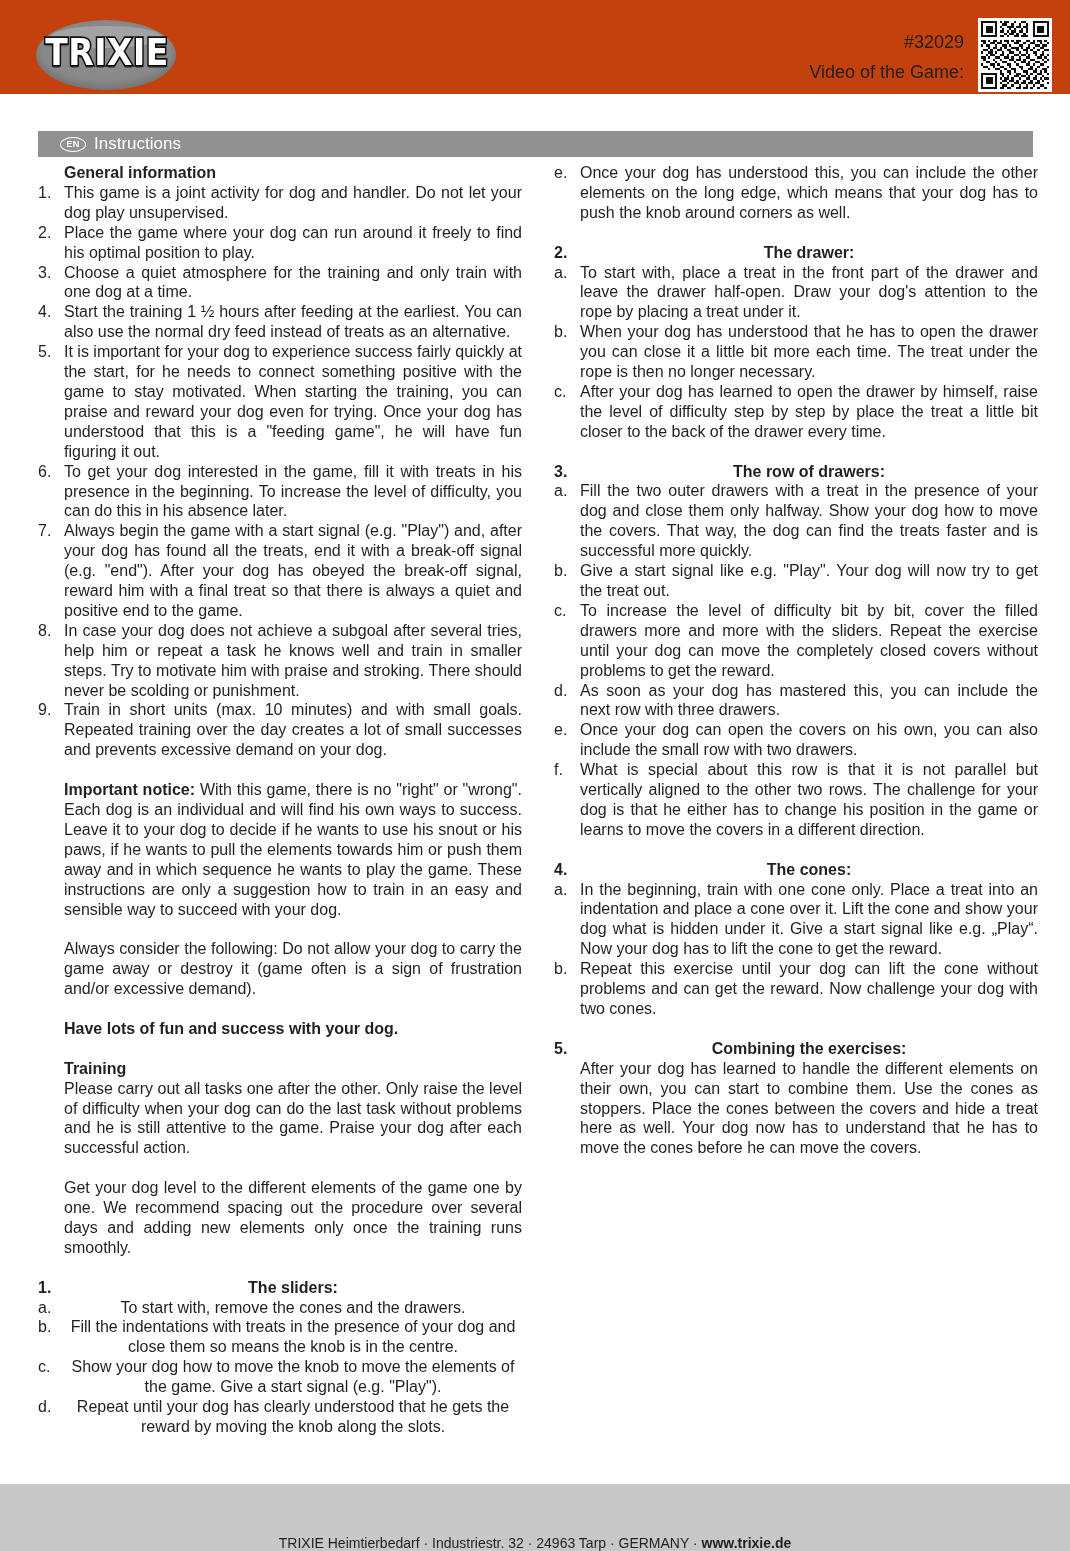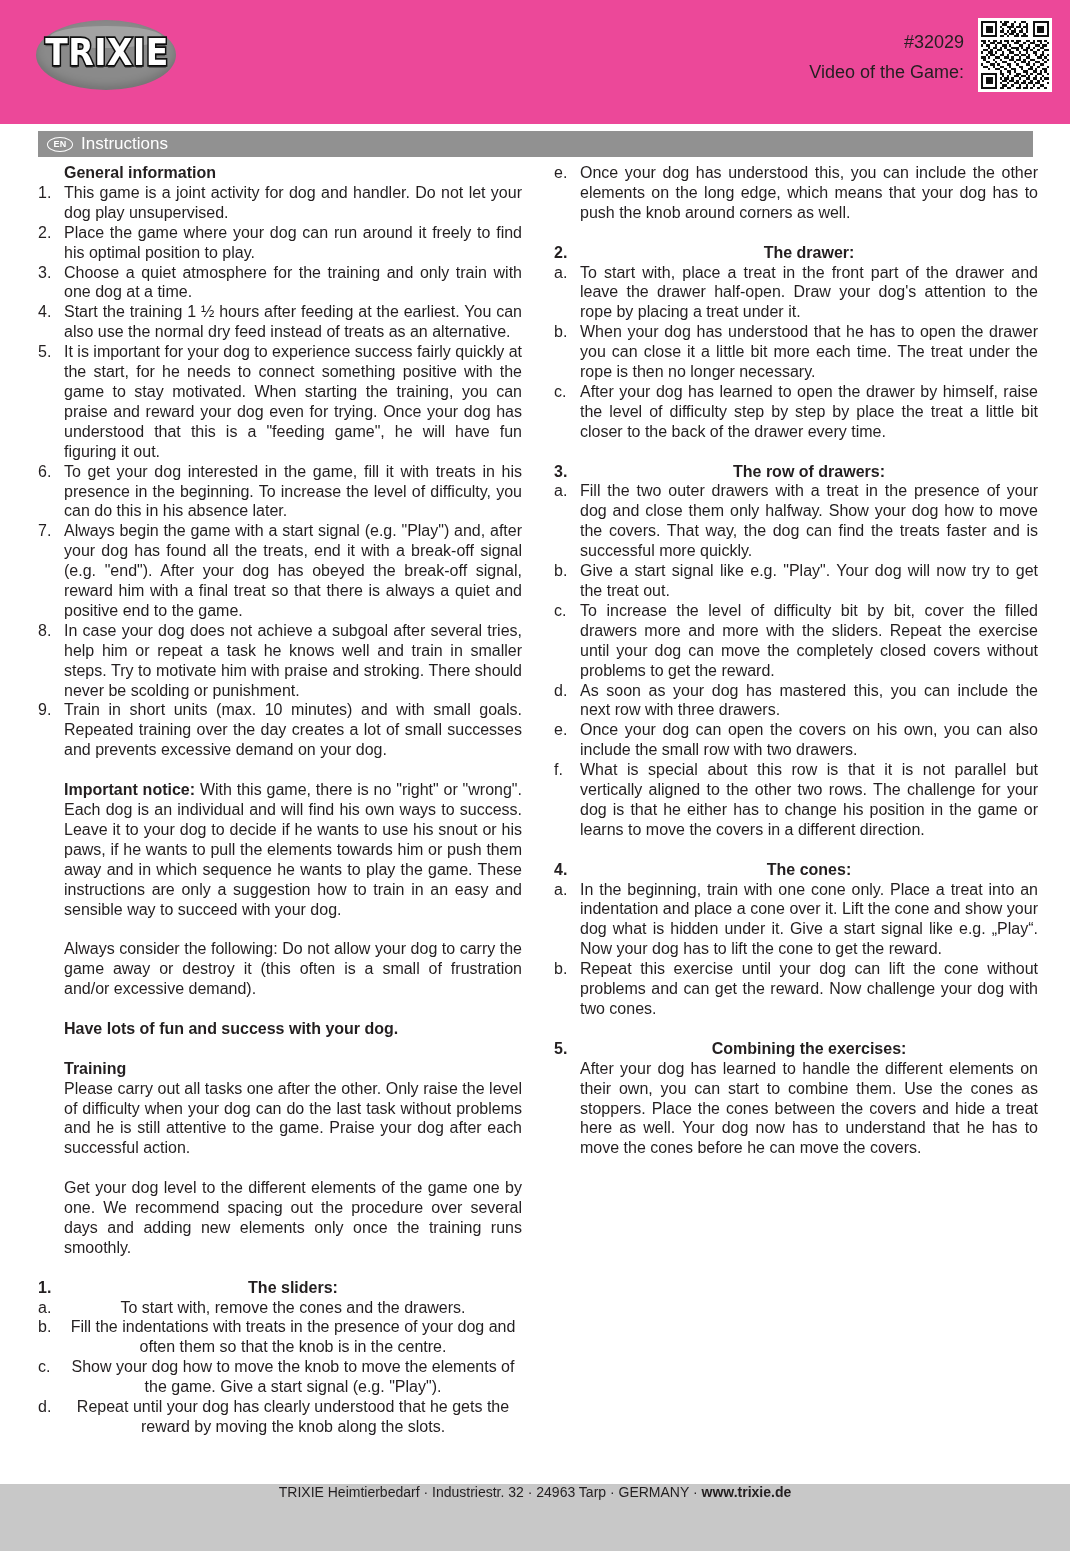--- a/index.html
+++ b/index.html
@@ -11,22 +11,22 @@
     width: 1070px;
     height: 1551px;
     font-family: "Liberation Sans", sans-serif;
     color: #231f20;
     position: relative;
     overflow: hidden;
   }
 
   
   .page-header {
-    height: 124px;
-    background: #ec4899;
+    height: 94px;
+    background: #c2410c;
     position: relative;
     box-sizing: border-box;
   }
   .logo-wrap {
     position: absolute;
     left: 28px;
     top: 16px;
     width: 158px;
     height: 78px;
   }
@@ -97,21 +97,21 @@
   
   .instr-bar {
     position: absolute;
     left: 38px;
     top: 131px;
     width: 995px;
     height: 26px;
     background: #919191;
     display: flex;
     align-items: center;
-    padding-left: 9px;
+    padding-left: 22px;
     box-sizing: border-box;
   }
   .lang-badge {
     display: inline-flex;
     align-items: center;
     justify-content: center;
     width: 26px;
     height: 15px;
     border: 1.4px solid #ffffff;
     border-radius: 50%;
@@ -179,21 +179,21 @@
 
   
   .page-footer {
     position: absolute;
     left: 0;
     bottom: 0;
     width: 1070px;
     height: 67px;
     background: #c8c8c8;
     display: flex;
-    align-items: flex-start;
+    align-items: flex-end;
     justify-content: center;
   }
   .footer-text {
     font-size: 14px;
     color: #231f20;
   }
   .footer-text b { font-weight: 700; }
 </style>
 </head>
 <body>
@@ -484,21 +484,21 @@
         <span class="li-mark">9.</span>
         <span class="li-body">Train in short units (max. 10 minutes) and with small goals. Repeated training over the day creates a lot of small successes and prevents excessive demand on your dog.</span>
       </div>
 
     <div class="spacer"></div>
 
     <div class="para"><b class="inline">Important notice:</b><span> With this game, there is no "right" or "wrong". Each dog is an individual and will find his own ways to success. Leave it to your dog to decide if he wants to use his snout or his paws, if he wants to pull the elements towards him or push them away and in which sequence he wants to play the game. These instructions are only a suggestion how to train in an easy and sensible way to succeed with your dog.</span></div>
 
     <div class="spacer"></div>
 
-    <div class="para">Always consider the following: Do not allow your dog to carry the game away or destroy it (this often is a small of frustration and/or excessive demand).</div>
+    <div class="para">Always consider the following: Do not allow your dog to carry the game away or destroy it (game often is a sign of frustration and/or excessive demand).</div>
 
     <div class="spacer"></div>
 
     <div class="sec-head">Have lots of fun and success with your dog.</div>
 
     <div class="spacer"></div>
 
     <div class="sec-head">Training</div>
     <div class="para">Please carry out all tasks one after the other. Only raise the level of difficulty when your dog can do the last task without problems and he is still attentive to the game. Praise your dog after each successful action.</div>
 
@@ -512,21 +512,21 @@
         <span class="li-mark">1.</span>
         <span class="li-body nojustify">The sliders:</span>
       </div>
 
     <div class="li">
         <span class="li-mark">a.</span>
         <span class="li-body nojustify">To start with, remove the cones and the drawers.</span>
       </div>
     <div class="li">
         <span class="li-mark">b.</span>
-        <span class="li-body nojustify">Fill the indentations with treats in the presence of your dog and often them so that the knob is in the centre.</span>
+        <span class="li-body nojustify">Fill the indentations with treats in the presence of your dog and close them so means the knob is in the centre.</span>
       </div>
     <div class="li">
         <span class="li-mark">c.</span>
         <span class="li-body nojustify">Show your dog how to move the knob to move the elements of the game. Give a start signal (e.g. "Play").</span>
       </div>
     <div class="li">
         <span class="li-mark">d.</span>
         <span class="li-body nojustify">Repeat until your dog has clearly understood that he gets the reward by moving the knob along the slots.</span>
       </div>
 

